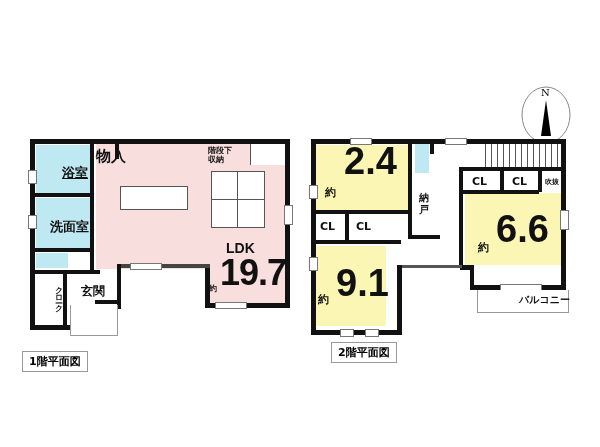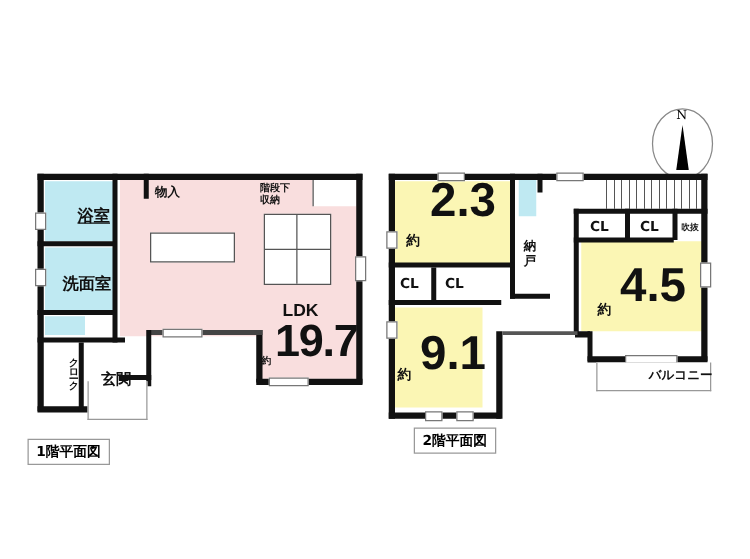--- a/index.html
+++ b/index.html
@@ -63,26 +63,26 @@
 
   <div class="win" style="left:28px;top:170px;width:7px;height:12px;"></div>
   <div class="win" style="left:28px;top:215px;width:7px;height:12px;"></div>
   <div class="win" style="left:284px;top:205px;width:7px;height:18px;"></div>
   <div class="win" style="left:130px;top:263px;width:30px;height:5px;"></div>
   <div class="win" style="left:215px;top:302px;width:30px;height:5px;"></div>
 
   <div class="abs" style="left:70px;top:305px;width:46px;height:30px;border:1px solid #999;border-top:none;background:#fff;"></div>
 
   <span class="lbl" style="left:62px;top:164px;font-size:13px;text-decoration:underline;">浴室</span>
-  <span class="lbl" style="left:96px;top:147px;font-size:10px;padding-left:28px;">物入</span>
+  <span class="lbl" style="left:96px;top:147px;font-size:15px;">物入</span>
   <span class="lbl" style="left:208px;top:146px;font-size:8px;white-space:pre;line-height:9px;">階段下
 収納</span>
   <span class="lbl" style="left:50px;top:218px;font-size:13px;text-align:right;">洗面室</span>
   <span class="lbl" style="left:52px;top:280px;font-size:8px;writing-mode:vertical-rl;">クローク</span>
-  <span class="lbl" style="left:81px;top:283px;font-size:12px;margin-top:12px;">玄関</span>
+  <span class="lbl" style="left:81px;top:283px;font-size:12px;">玄関</span>
   <span class="big abs" style="left:226px;top:240px;font-size:14px;">LDK</span>
   <span class="lbl" style="left:209px;top:283px;font-size:8px;">約</span>
   <span class="big abs" style="left:220px;top:252px;font-size:36px;letter-spacing:-1px;">19.7</span>
 
   <div class="tag" style="left:22px;top:351px;">1階平面図</div>
 </div>
 
 <div>
   <div class="room yellow" style="left:316px;top:145px;width:92px;height:67px;"></div>
   <div class="room yellow" style="left:316px;top:246px;width:70px;height:80px;"></div>
@@ -118,28 +118,28 @@
   <div class="win" style="left:350px;top:138px;width:20px;height:5px;"></div>
   <div class="win" style="left:445px;top:138px;width:20px;height:5px;"></div>
   <div class="win" style="left:560px;top:210px;width:7px;height:18px;"></div>
   <div class="win" style="left:340px;top:329px;width:12px;height:6px;"></div>
   <div class="win" style="left:365px;top:329px;width:12px;height:6px;"></div>
   <div class="win" style="left:500px;top:284px;width:40px;height:5px;"></div>
 
   <div class="abs" style="left:477px;top:290px;width:90px;height:22px;border:1px solid #999;border-top:none;background:#fff;"></div>
 
   <span class="lbl" style="left:325px;top:185px;font-size:11px;">約</span>
-  <span class="big abs" style="left:344px;top:140px;font-size:38px;">2.3</span>
+  <span class="big abs" style="left:344px;top:140px;font-size:38px;">2.4</span>
   <span class="lbl" style="left:320px;top:220px;font-size:11px;">CL</span>
   <span class="lbl" style="left:356px;top:220px;font-size:11px;">CL</span>
   <span class="lbl" style="left:419px;top:192px;font-size:10px;white-space:pre;line-height:12px;">納
 戸</span>
   <span class="lbl" style="left:318px;top:292px;font-size:11px;">約</span>
   <span class="big abs" style="left:336px;top:262px;font-size:38px;">9.1</span>
   <span class="lbl" style="left:472px;top:175px;font-size:11px;">CL</span>
   <span class="lbl" style="left:512px;top:175px;font-size:11px;">CL</span>
   <span class="lbl" style="left:545px;top:177px;font-size:7px;">吹抜</span>
   <span class="lbl" style="left:478px;top:240px;font-size:11px;">約</span>
-  <span class="big abs" style="left:496px;top:208px;font-size:38px;">4.5</span>
+  <span class="big abs" style="left:496px;top:208px;font-size:38px;">6.6</span>
   <span class="lbl" style="left:519px;top:293px;font-size:10px;">バルコニー</span>
 
   <div class="tag" style="left:313px;top:342px;margin-left:18px;">2階平面図</div>
 </div>
 
 </body></html>

